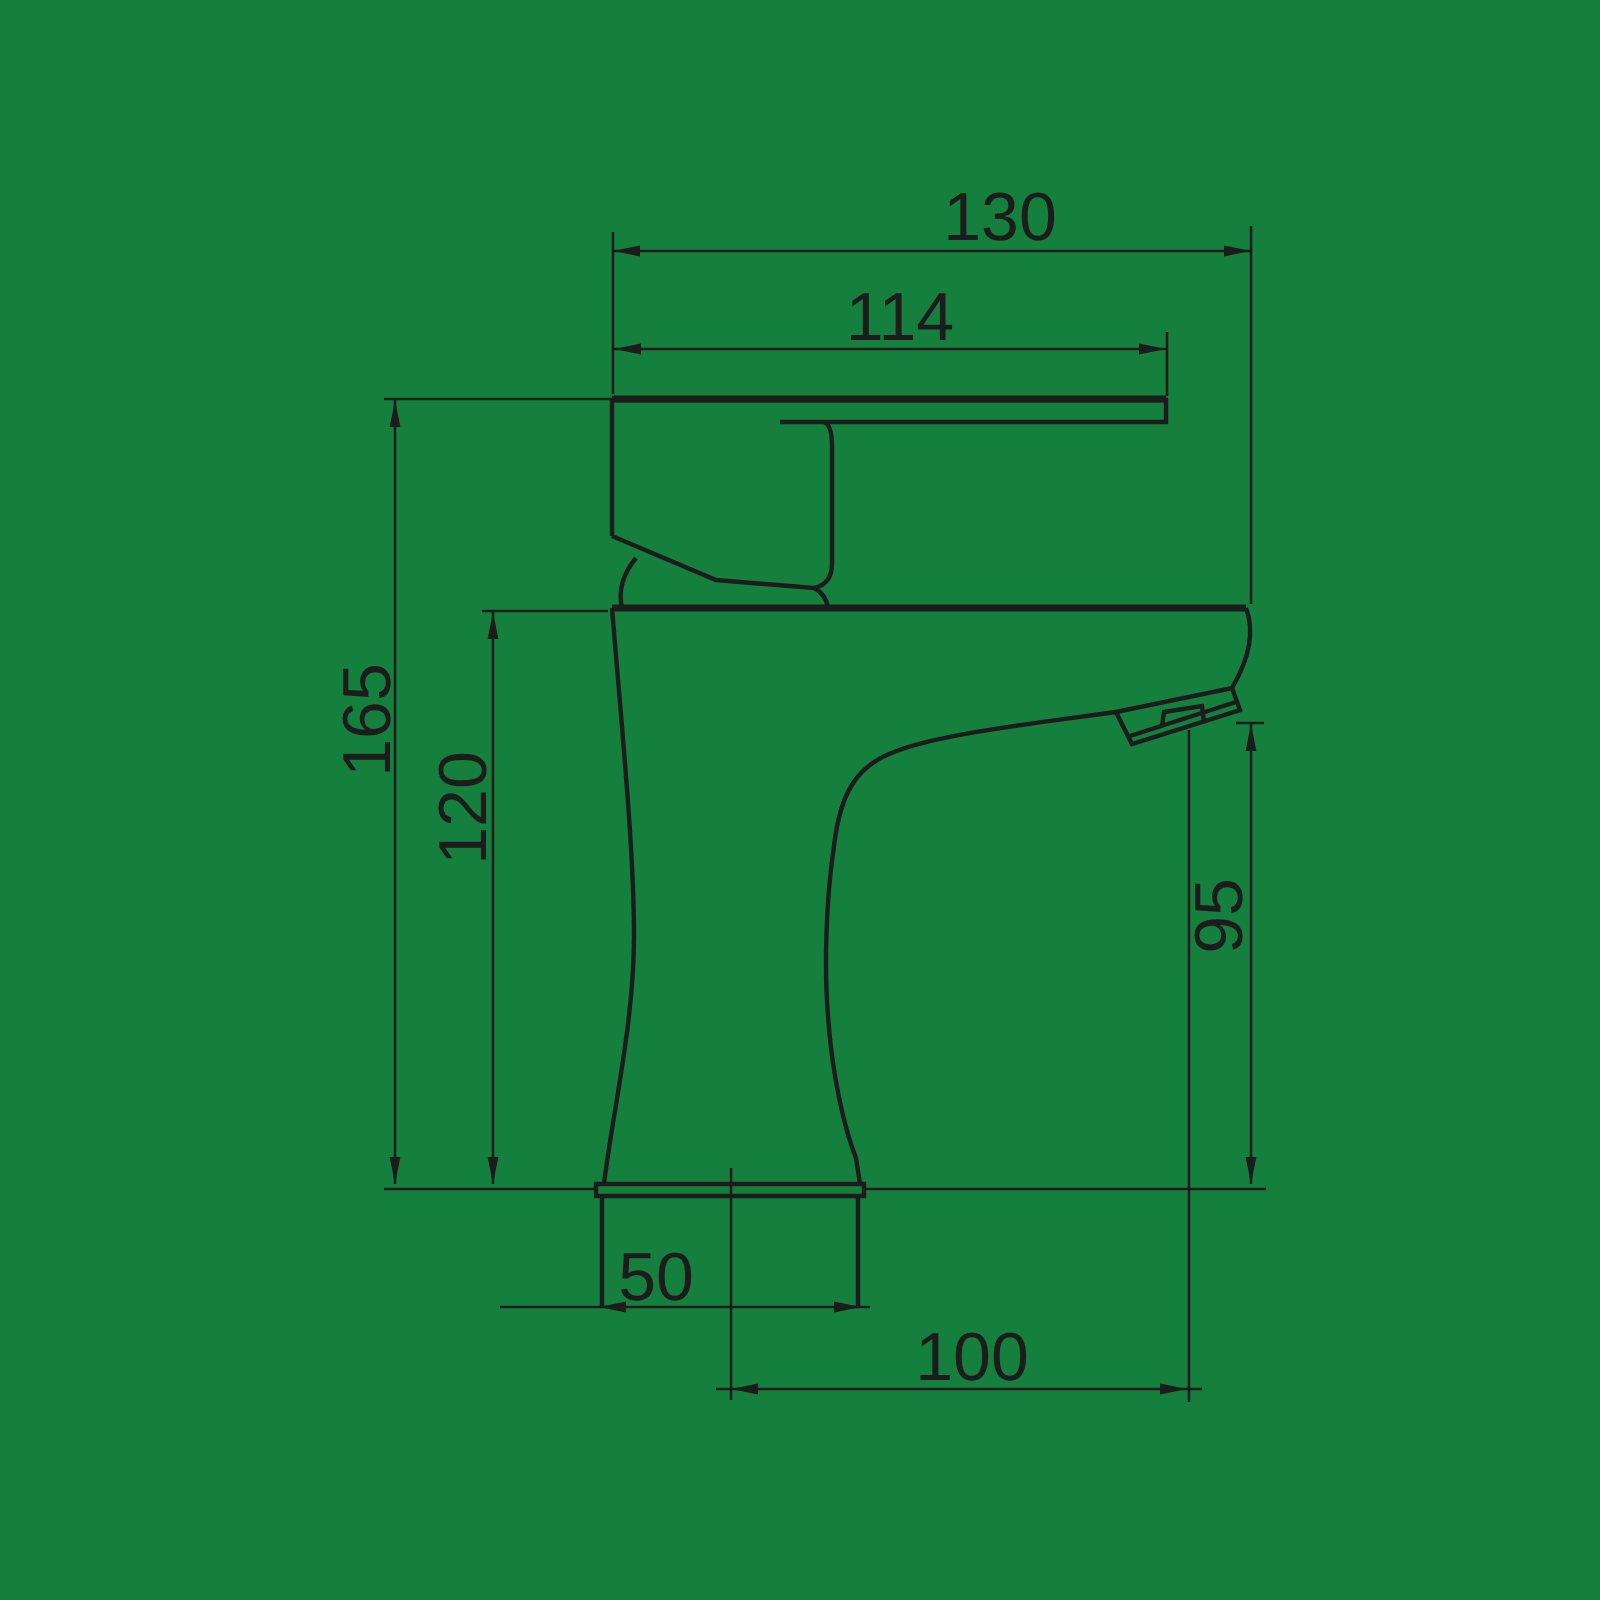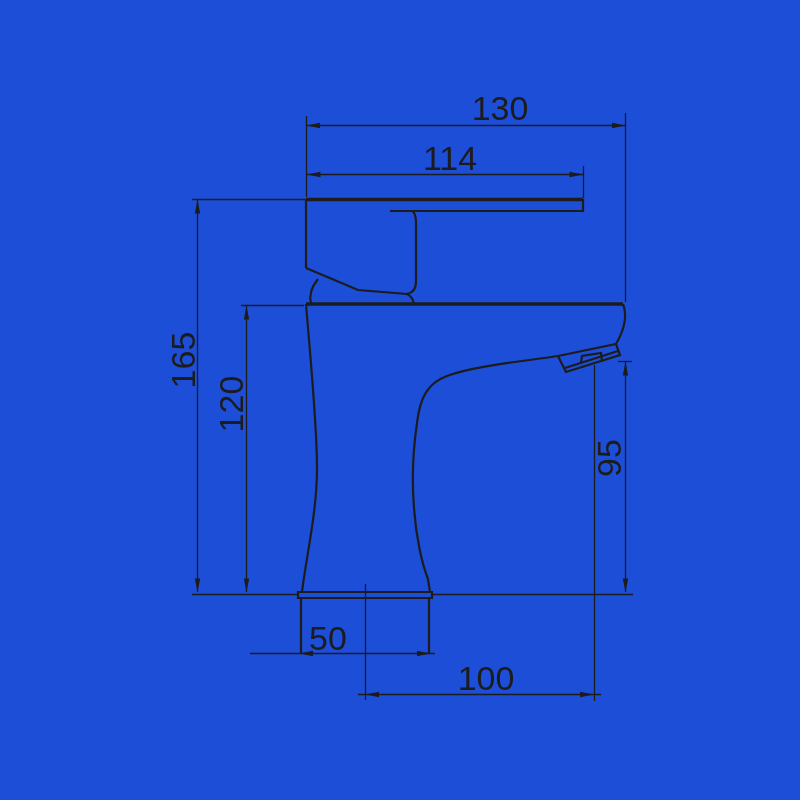--- a/index.html
+++ b/index.html
@@ -8,21 +8,21 @@
     background: #ffffff;
     width: 800px;
     height: 800px;
     overflow: hidden;
     font-family: "Liberation Sans", sans-serif;
   }
   .canvas {
     position: relative;
     width: 800px;
     height: 800px;
-    background: #1d4ed8;
+    background: #15803d;
   }
   svg { display: block; }
   .obj-line {
     fill: none;
     stroke: #1c1c1c;
     stroke-width: 2.2;
     stroke-linecap: butt;
     stroke-linejoin: miter;
   }
   .obj-thick {

